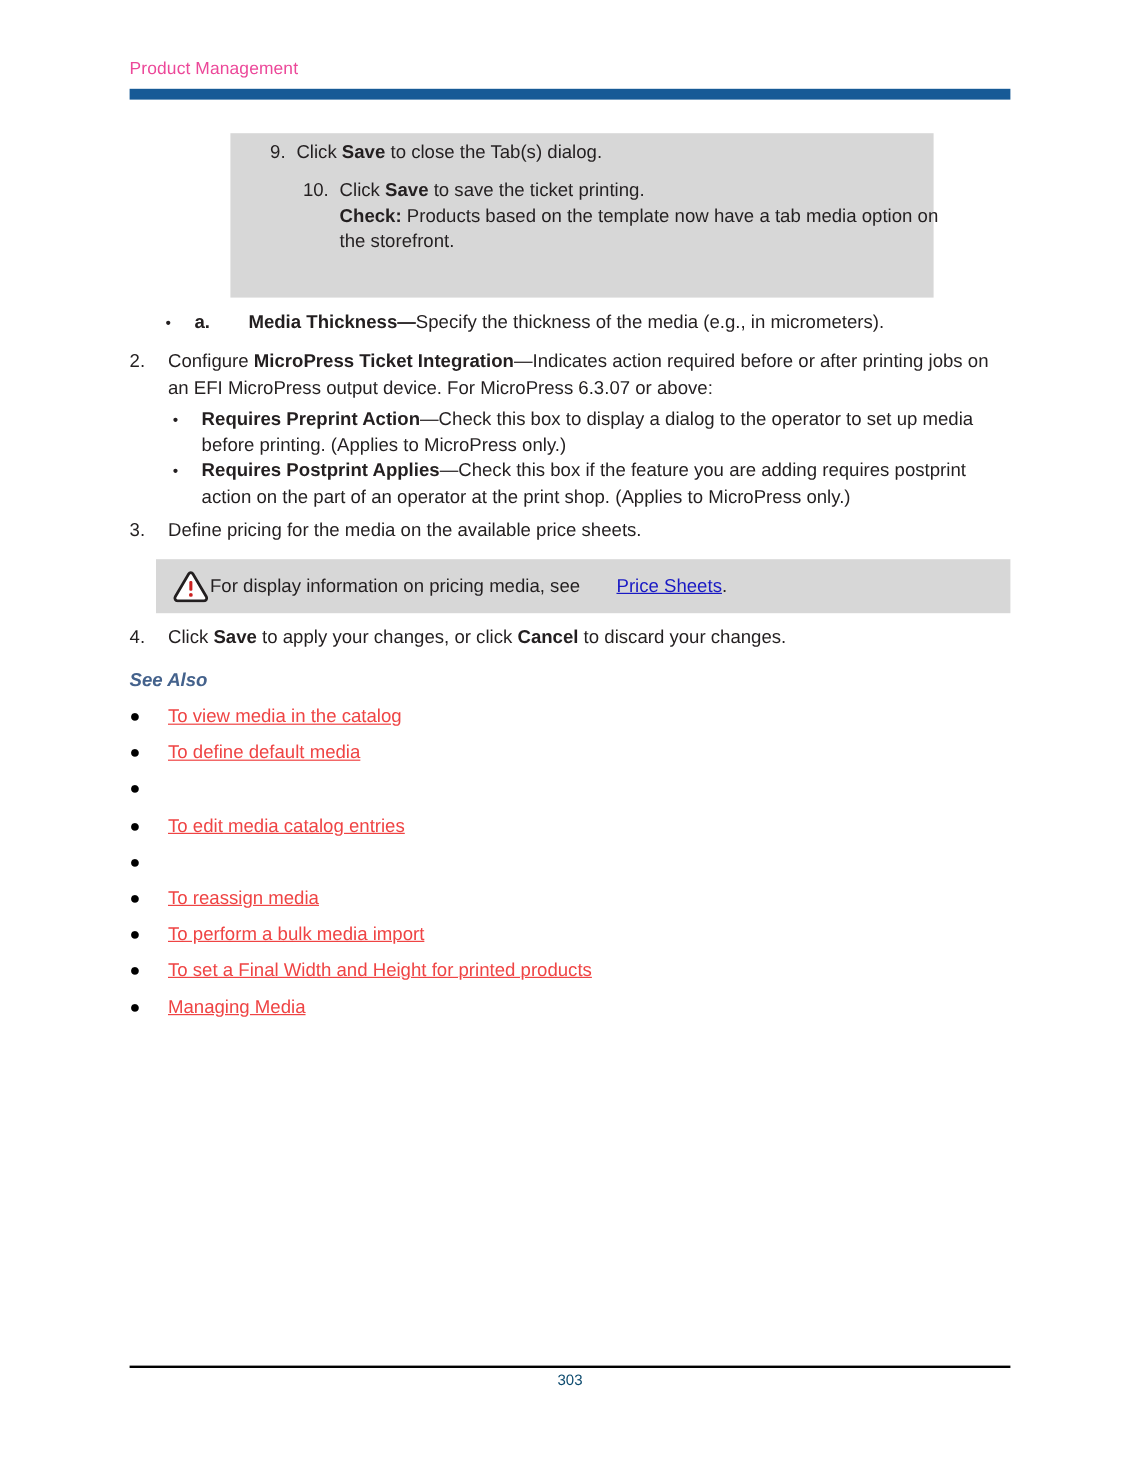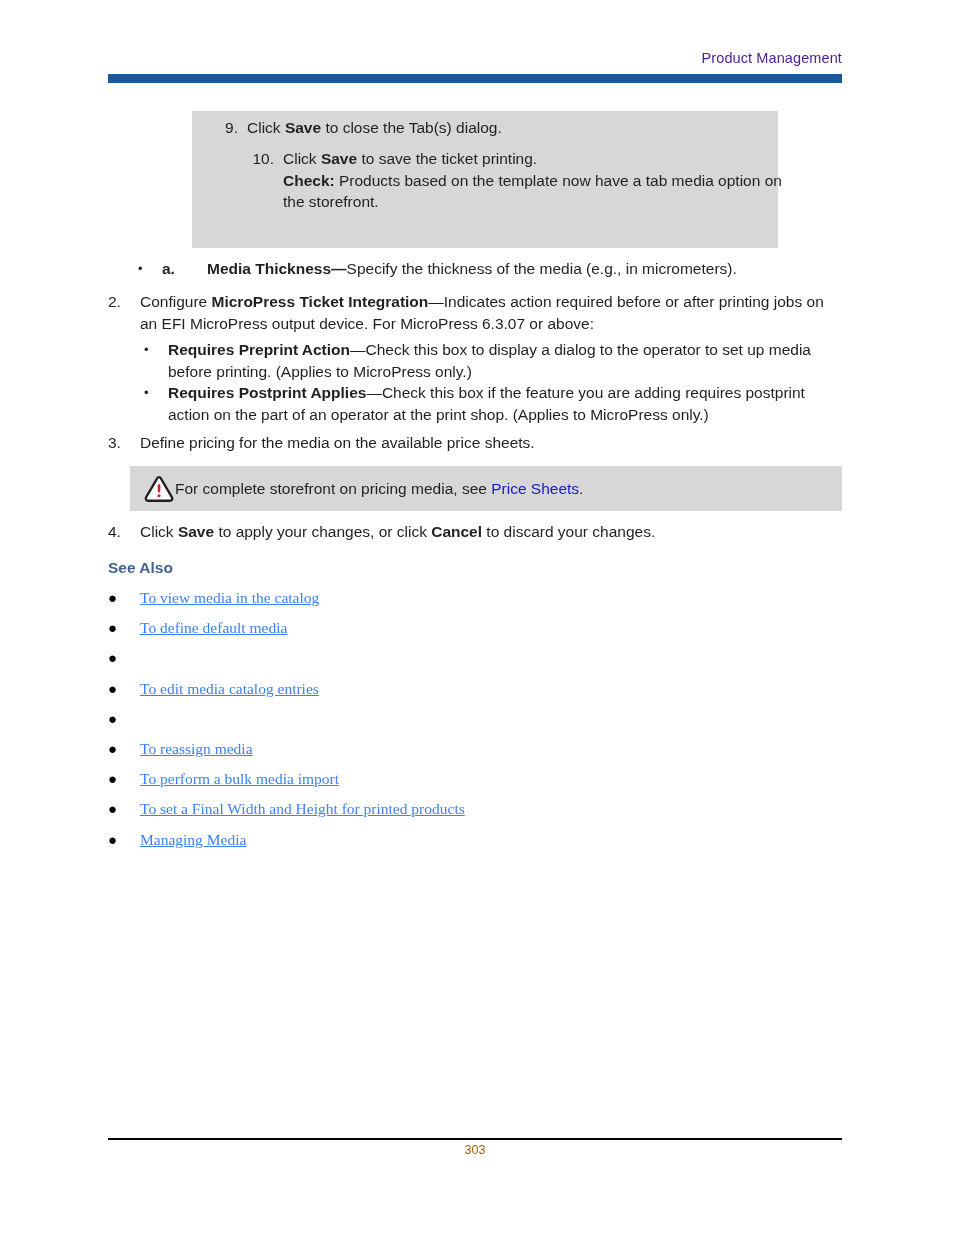--- a/index.html
+++ b/index.html
@@ -24,23 +24,23 @@
   }
 
   
   .header {
     position: absolute;
     left: 108px;
     top: 48px;
     width: 734px;
   }
   .header-title {
-    text-align: right;
+    text-align: left;
     font-size: 14.5px;
-    color: #4c1d95;
+    color: #ec4899;
     line-height: 20px;
     letter-spacing: 0.1px;
   }
   .header-rule {
     position: absolute;
     left: 108px;
     top: 74px;
     width: 734px;
     height: 9px;
     background: #175a96;
@@ -127,31 +127,34 @@
   }
   .note-text {
     font-size: 15.5px;
     line-height: 21px;
     color: #231f20;
   }
 
   
   a.doclink, .doclink {
     color: #1919c4;
+    text-decoration: underline;
     cursor: pointer;
+    margin-left: 26px;
   }
   .note-text .doclink { color: #1919c4; }
 
   
   .see-also {
     position: absolute;
     left: 108px;
     top: 557px;
     font-size: 15.5px;
     font-weight: bold;
+    font-style: italic;
     color: #44628c;
     line-height: 21px;
   }
 
   .link-list {
     position: absolute;
     left: 108px;
     top: 587px;
     width: 700px;
   }
@@ -163,43 +166,42 @@
     line-height: 21px;
   }
   .link-row .bullet {
     width: 32px;
     flex: 0 0 32px;
     color: #000;
     font-size: 15px;
     line-height: 21px;
   }
   .link-row .link-text {
-    color: #3b82f6;
+    color: #ef4444;
     text-decoration: underline;
     cursor: pointer;
-    font-family: Liberation Serif, serif;
   }
 
   
   .footer-rule {
     position: absolute;
     left: 108px;
     top: 1138px;
     width: 734px;
     height: 2px;
     background: #000000;
   }
   .footer-page {
     position: absolute;
     left: 108px;
     top: 1143px;
     width: 734px;
     text-align: center;
     font-size: 12.5px;
-    color: #a16207;
+    color: #0c4a6e;
   }
 </style>
 </head>
 <body>
 
 <div class="page">
 
   <div class="header">
     <div class="header-title">Product Management</div>
   </div>
@@ -241,21 +243,21 @@
     <span class="body">Define pricing for the media on the available price sheets.</span>
   </div>
 
   <div class="note-box">
     <div class="note-inner">
       <svg class="warn-icon" viewBox="0 0 34 30">
         <path d="M15.1 3.2 L2.3 25.0 a2.6 2.6 0 0 0 2.2 3.9 L29.5 28.9 a2.6 2.6 0 0 0 2.2 -3.9 L18.9 3.2 a2.2 2.2 0 0 0 -3.8 0 Z" fill="#ffffff" stroke="#231f20" stroke-width="2.6" stroke-linejoin="round"></path>
         <rect x="15.6" y="10.2" width="2.9" height="9.2" rx="1.2" fill="#cc2222"></rect>
         <circle cx="17.05" cy="23.2" r="1.8" fill="#cc2222"></circle>
       </svg>
-      <div class="note-text"><span>For complete storefront on pricing media, see </span><span class="doclink">Price Sheets</span><span>.</span></div>
+      <div class="note-text"><span>For display information on pricing media, see </span><span class="doclink">Price Sheets</span><span>.</span></div>
     </div>
   </div>
 
   <div class="numitem" style="left:108px; top:521px; width:734px;">
     <span class="num">4.</span>
     <span class="body"><span>Click </span><b>Save</b><span> to apply your changes, or click </span><b>Cancel</b><span> to discard your changes.</span></span>
   </div>
 
   <div class="see-also">See Also</div>
 

